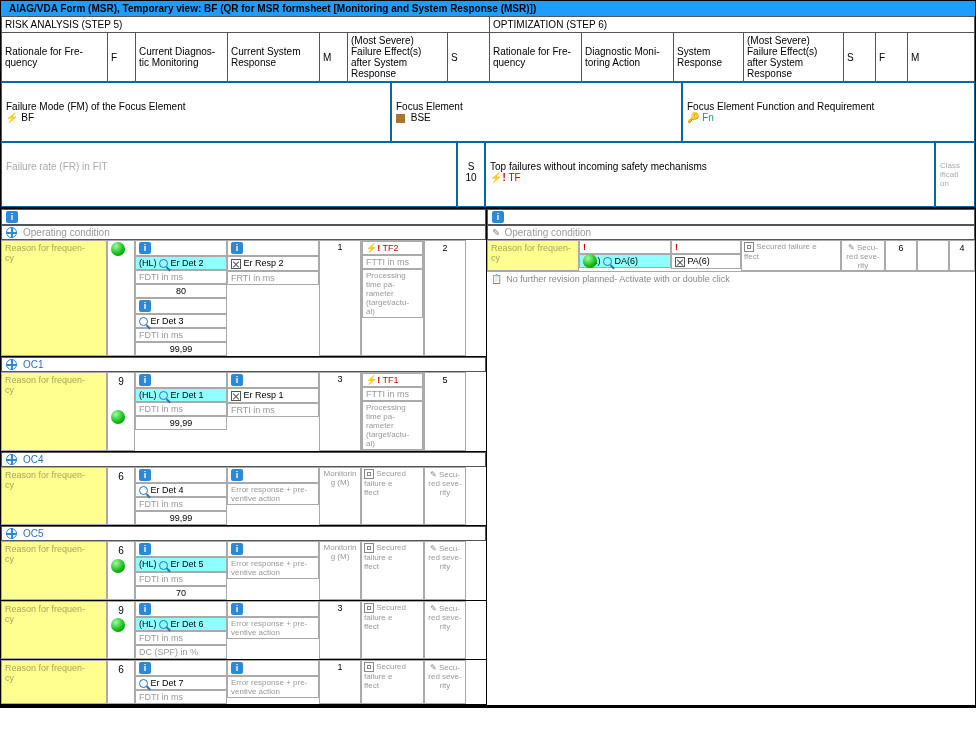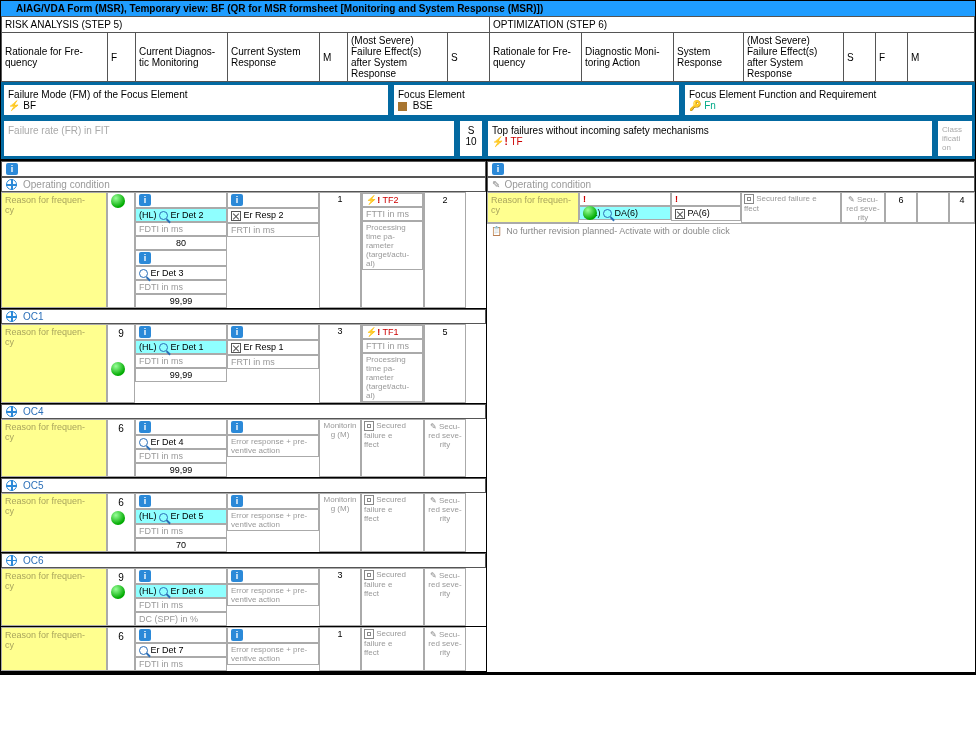--- a/index.html
+++ b/index.html
@@ -1,24 +1,24 @@
 <!DOCTYPE html>
 <html><head>
 <meta charset="utf-8">
 <style>
   * { box-sizing: border-box; }
   html, body { margin:0; padding:0; font-family: Arial, sans-serif; font-size:10px; color:#000; background:#fff; }
   .wrap { width:976px; border:1px solid #000; }
-  .titlebar { background:#1f9dff; color:#000; padding:2px 15px; font-size:10px; font-weight:bold; }
+  .titlebar { background:#1f9dff; color:#000; padding:2px 8px; font-size:10px; font-weight:bold; }
   table.header { width:100%; border-collapse:collapse; }
   table.header td, table.header th { border:1px solid #555; padding:2px 3px; text-align:left; vertical-align:middle; font-size:10px; }
   .step-h { font-size:11px; padding:4px; }
   .colh { height:46px; }
   .band { display:flex; }
-  .band > div { border:3px solid #0369a1; padding:4px 4px; font-size:10px; }
+  .band > div { border:1px solid #0369a1; padding:18px 4px; font-size:10px; }
   .info-i { display:inline-block; width:12px; height:12px; border-radius:2px; background:#2b89d8; color:#fff; font-weight:bold; text-align:center; line-height:12px; font-size:9px; }
   .bolt { color:#c00; font-weight:bold; }
   .key { color:#3a0; font-weight:bold; }
   .brown-square { display:inline-block; width:9px; height:9px; background:#a87530; vertical-align:middle; margin-right:3px; }
   .steer { display:inline-block; width:11px; height:11px; border:1.5px solid #2b89d8; border-radius:50%; position:relative; vertical-align:middle; }
   .steer::before { content:""; position:absolute; left:-1px; right:-1px; top:4px; height:1.5px; background:#2b89d8; }
   .steer::after { content:""; position:absolute; top:-1px; bottom:-1px; left:4px; width:1.5px; background:#2b89d8; }
   .excl { color:#c00; font-weight:bold; }
   .mag { display:inline-block; width:9px; height:9px; border:1.5px solid #2b6fb8; border-radius:50%; position:relative; vertical-align:middle; }
   .mag::after{content:"";position:absolute;width:5px;height:1.5px;background:#2b6fb8;right:-4px;bottom:-2px;transform:rotate(45deg);}
@@ -218,24 +218,20 @@
               </div>
               <div class="stack2">
                 <div class="cell i-head"><span class="info-i">i</span></div>
                 <div class="cell greytxt" style="font-size:8px">Error response + pre-<br>ventive action</div>
               </div>
               <div class="mcol" style="font-size:8px">Monitorin<br>g (M)</div>
               <div class="effect greytxt" style="font-size:8px;padding:1px 2px"><span class="lockbox"></span> Secured failure e<br>ffect</div>
               <div class="scol" style="font-size:8px"><span class="tag-pen">✎</span> Secu-<br>red seve-<br>rity</div>
             </div>
             <div style="position: relative; top: -42px; left: 110px; height: 0px;"><span class="dot-green"></span></div>
-            <div class="oc-bar">
-              <span class="steer"></span>
-              <span style="color:#2b6fb8">OC6</span>
-            </div>
             <div class="rowwrap">
               <div class="reason">Reason for frequen-<br>cy</div>
               <div class="fcol">9</div>
               <div class="stack">
                 <div class="cell i-head"><span class="info-i">i</span></div>
                 <div class="cell cyan">(HL) <span class="mag"></span> Er Det 6</div>
                 <div class="cell greytxt">FDTI in ms</div>
                 <div class="cell greytxt">DC (SPF) in %</div>
               </div>
               <div class="stack2">

